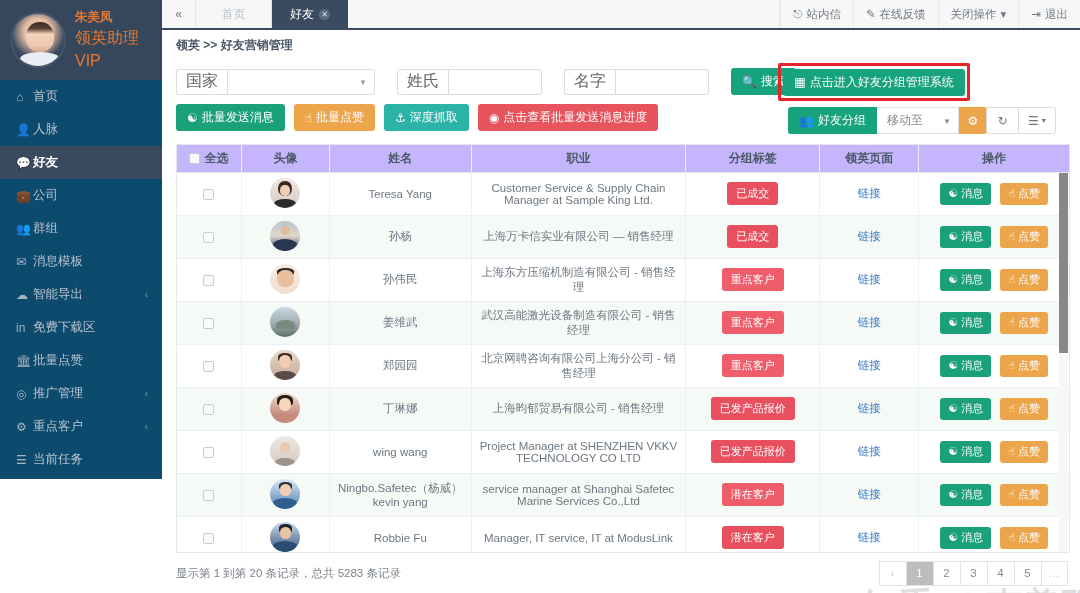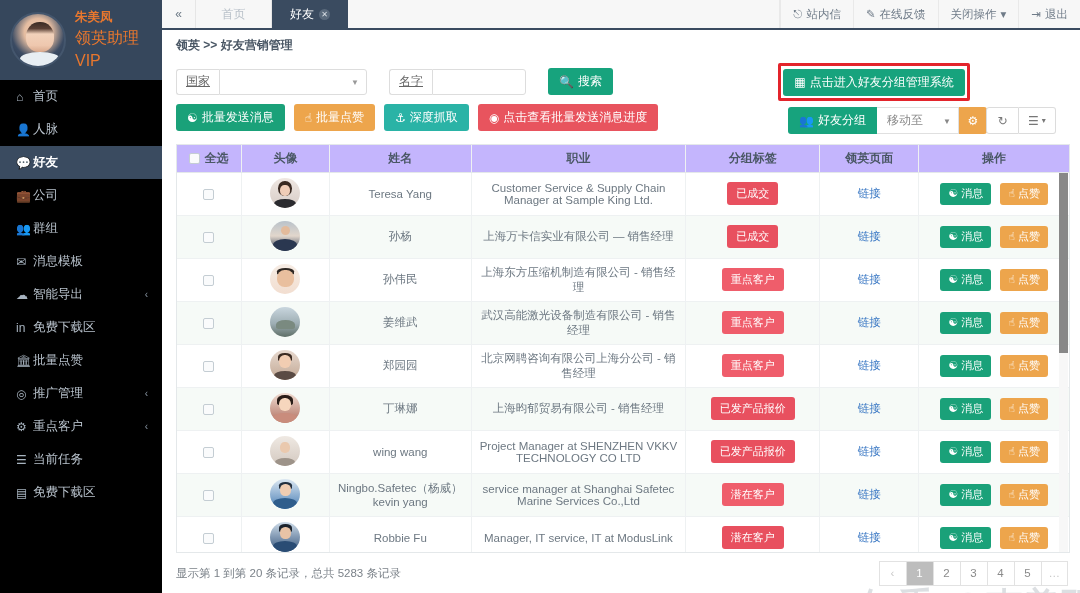--- a/index.html
+++ b/index.html
@@ -8,22 +8,22 @@
     width: 1080px; height: 593px;
     overflow: hidden;
     font-family: "Liberation Sans", "DejaVu Sans", sans-serif;
     font-size: 12px;
     background: #fff;
   }
   #app { position: relative; width: 1080px; height: 593px; display: flex; }
 
   
   .sidebar {
-    width: 162px; height: 593px;
-    background: #000000;
+    width: 162px; height: 479px;
+    background: #0c4a6e;
     flex: 0 0 162px;
     overflow: hidden;
   }
   .profile {
     height: 80px;
     background: #36475c;
     display: flex; align-items: center;
     padding: 0 10px;
     gap: 9px;
   }
@@ -121,24 +121,23 @@
 
   .filterbar {
     display: flex; align-items: center;
     padding: 8px 0 0 14px;
     gap: 0;
   }
   .fgroup { display: flex; align-items: center; margin-right: 22px; }
   .fgroup .addon {
     height: 26px; padding: 0 9px;
     border: 1px solid #ddd; border-right: none;
-    background: #fff; color: #666; font-size: 12px;
+    background: #fff; color: #666; font-size: 16px;
     display: flex; align-items: center;
     border-radius: 3px 0 0 3px;
-    text-decoration: underline;
   }
   .fgroup input.fi {
     height: 26px; border: 1px solid #ddd;
     border-radius: 0 3px 3px 0;
     padding: 0 7px; font-size: 12px; color: #555;
     outline: none; background: #fff;
     font-family: inherit;
   }
   .sel-wrap { position: relative; }
   .sel-wrap .arr {
@@ -447,20 +446,24 @@
 
       <div class="filterbar">
         <div class="fgroup">
           <span class="addon">国家</span>
           <span class="sel-wrap">
             <input class="fi w-country" readonly="" value="" style="">
             <span class="arr">▼</span>
           </span>
         </div>
         <div class="fgroup">
+          <span class="addon">姓氏</span>
+          <input class="fi w-last" value="" style="">
+        </div>
+        <div class="fgroup">
           <span class="addon">名字</span>
           <input class="fi w-first" value="" style="">
         </div>
         <button class="btn b-emerald">
           <span>🔍</span>
           <span>搜索</span>
         </button>
       </div>
 
       <div class="actionbar">

